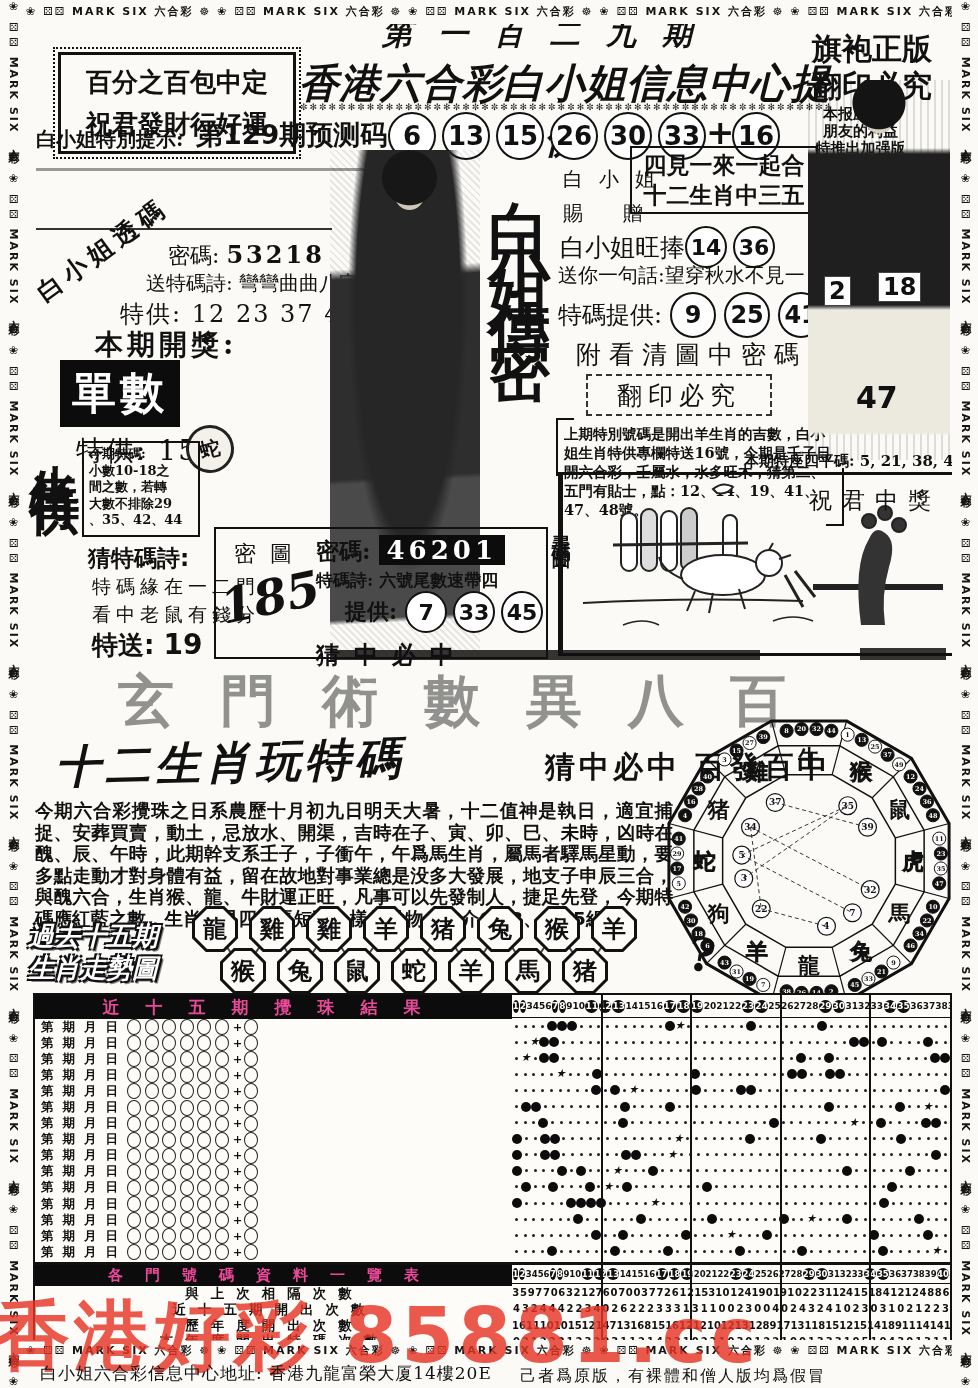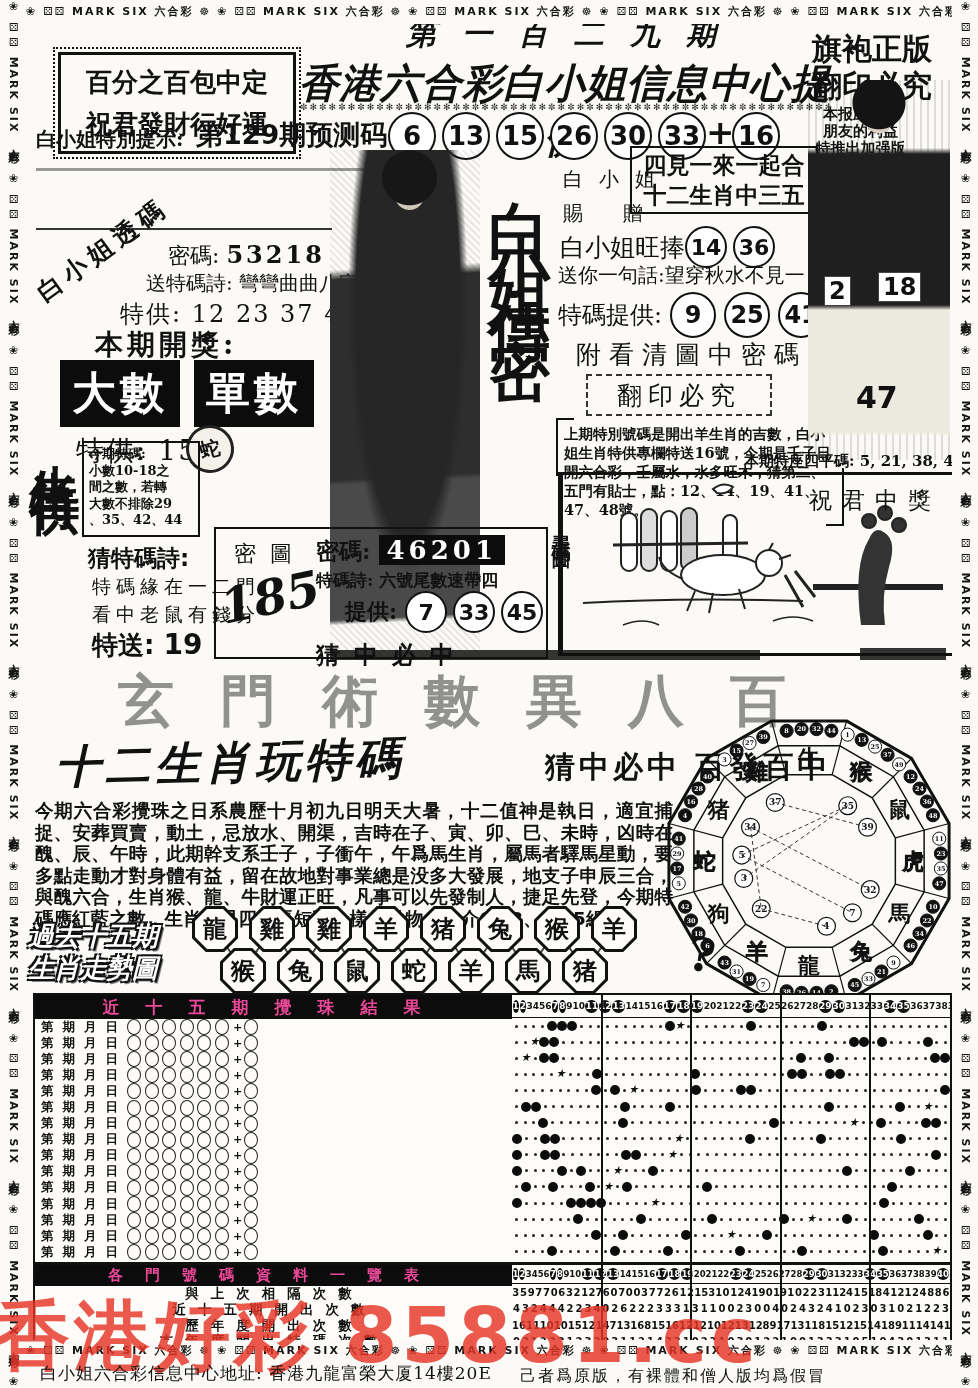--- a/index.html
+++ b/index.html
@@ -9,21 +9,21 @@
   
   .strip{position:absolute;overflow:hidden;white-space:nowrap;font-weight:bold;font-size:11px;
          font-family:"DejaVu Sans","Liberation Sans",sans-serif;color:#151515;background:#fbfaf6;z-index:5;}
   #strip-top{left:26px;top:0;width:926px;height:24px;line-height:24px;letter-spacing:2px;}
   #strip-bottom{left:26px;top:1340px;width:926px;height:22px;line-height:22px;letter-spacing:2px;}
   #strip-left,#strip-right{top:0;width:26px;height:1388px;writing-mode:vertical-rl;line-height:26px;letter-spacing:2px;}
   #strip-left{left:0;} #strip-right{right:0;}
   
   #promo-box{left:58px;top:52px;width:232px;height:96px;border:3px solid #111;outline:2px dotted #111;outline-offset:3px;
              display:flex;flex-direction:column;justify-content:center;align-items:center;font-weight:900;font-size:26px;line-height:42px;}
-  #issue-title{left:324px;top:14px;width:500px;text-align:center;font-size:30px;font-weight:900;letter-spacing:26px;font-style:italic;}
+  #issue-title{left:300px;top:14px;width:500px;text-align:center;font-size:30px;font-weight:900;letter-spacing:26px;font-style:italic;}
   #main-title{left:295px;top:56px;width:540px;text-align:center;font-size:40px;font-weight:900;font-style:italic;letter-spacing:1px;}
   #title-orn{left:300px;top:102px;width:530px;font-size:9px;letter-spacing:2px;overflow:hidden;white-space:nowrap;height:12px;color:#222;}
   #copyright{left:812px;top:30px;width:150px;font-size:30px;font-weight:900;line-height:37px;font-family:"DejaVu Sans","Liberation Sans",sans-serif;}
   #pred-label1{left:36px;top:126px;font-size:20px;font-weight:bold;}
   #pred-label2{left:196px;top:117px;font-size:27px;font-weight:900;font-family:"DejaVu Sans","Liberation Sans",sans-serif;}
   #pred-balls{left:388px;top:112px;display:flex;gap:6px;align-items:center;}
   #pred-plus{left:706px;top:112px;font-size:34px;font-weight:900;}
   #pred-bonus{left:732px;top:112px;}
   #pred-underline{left:36px;top:168px;width:336px;height:3px;background:#999;}
   #notice{left:793px;top:106px;width:135px;font-size:15px;font-weight:900;line-height:17px;text-align:center;font-family:"DejaVu Sans","Liberation Sans",sans-serif;}
@@ -200,21 +200,20 @@
   <div class="abs" id="poem-line">
     <span>送特碼詩:</span>
     <span>彎彎曲曲八字形</span>
   </div>
   <div class="abs" id="tg-line">
     <span>特供:</span>
     <span>12 23 37 42</span>
   </div>
   <div class="abs" id="open-label">本期開獎:</div>
   <div class="abs" id="blocks">
-    <span class="blk">大數</span>
     <span class="blk">單數</span>
   </div>
   <div class="abs" id="tg15">特供: 15</div>
   <div class="abs" id="snake-stamp">蛇</div>
   <div class="abs" id="vert-title">生肖特供</div>
   <div class="abs" id="info-box">
     <div>今期特碼:</div>
     <div>小數10-18之</div>
     <div>間之數，若轉</div>
     <div>大數不排除29</div>

